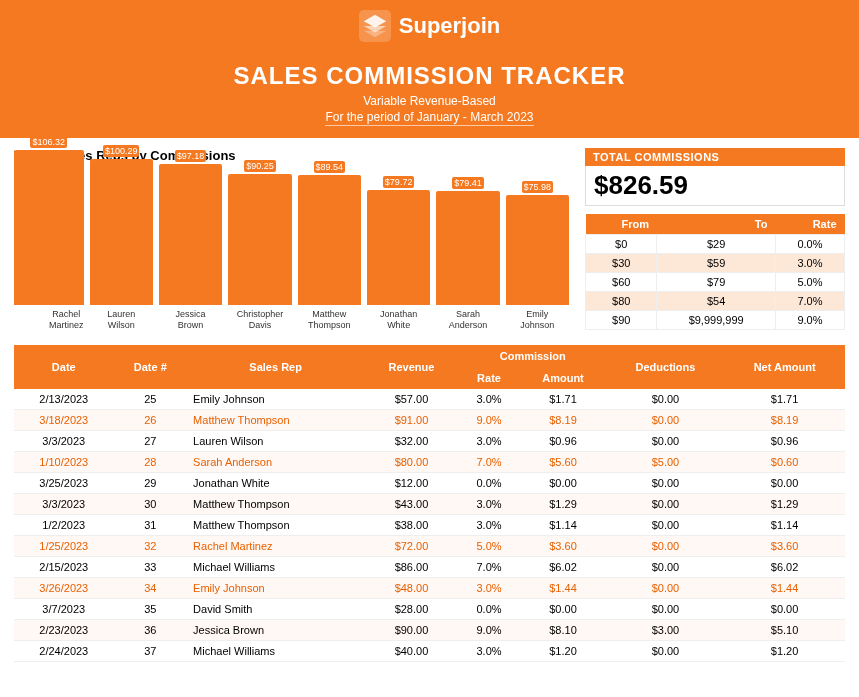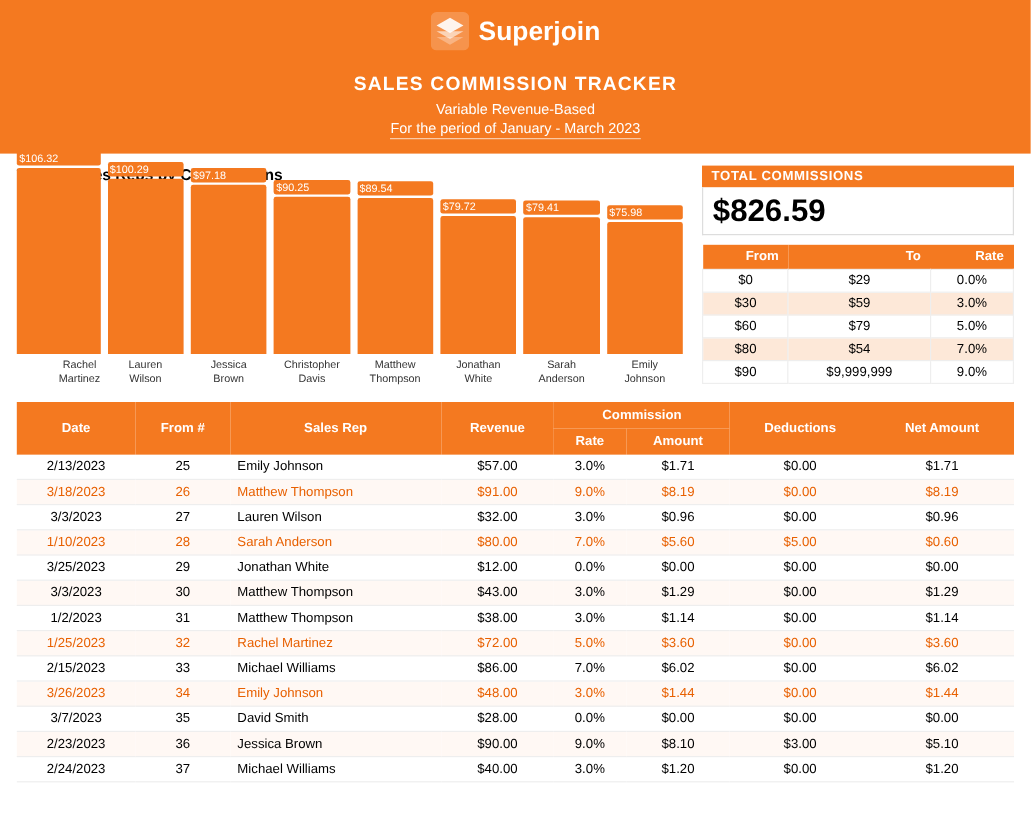--- a/index.html
+++ b/index.html
@@ -20,21 +20,21 @@
       margin-bottom: 20px;
     }
     .logo-icon {
       width: 32px; height: 32px;
     }
     .header-brand {
       font-size: 22px;
       font-weight: bold;
     }
     .header-title {
-      font-size: 16px;
+      font-size: 24px;
       font-weight: bold;
       letter-spacing: 1px;
       margin-bottom: 4px;
     }
     .header-sub {
       font-size: 12px;
       margin-bottom: 2px;
     }
     .header-period {
       font-size: 12px;
@@ -63,20 +63,21 @@
     .bar-chart {
       display: flex;
       align-items: flex-end;
       gap: 6px;
       height: 160px;
       padding-bottom: 0;
     }
     .bar-col {
       display: flex;
       flex-direction: column;
+      align-items: center;
       flex: 1;
     }
     .bar-value {
       font-size: 9px;
       color: #fff;
       background: #f47920;
       padding: 1px 2px;
       border-radius: 2px;
       margin-bottom: 2px;
       white-space: nowrap;
@@ -280,21 +281,21 @@
           </tbody>
       </table>
     </div>
 
   </div>
 
   <table class="data-table">
     <thead>
       <tr>
         <th rowspan="2">Date</th>
-        <th rowspan="2">From #</th>
+        <th rowspan="2">Date #</th>
         <th rowspan="2">Sales Rep</th>
         <th rowspan="2">Revenue</th>
         <th colspan="2">Commission</th>
         <th rowspan="2">Deductions</th>
         <th rowspan="2">Net Amount</th>
       </tr>
       <tr>
         <th>Rate</th>
         <th>Amount</th>
       </tr>

